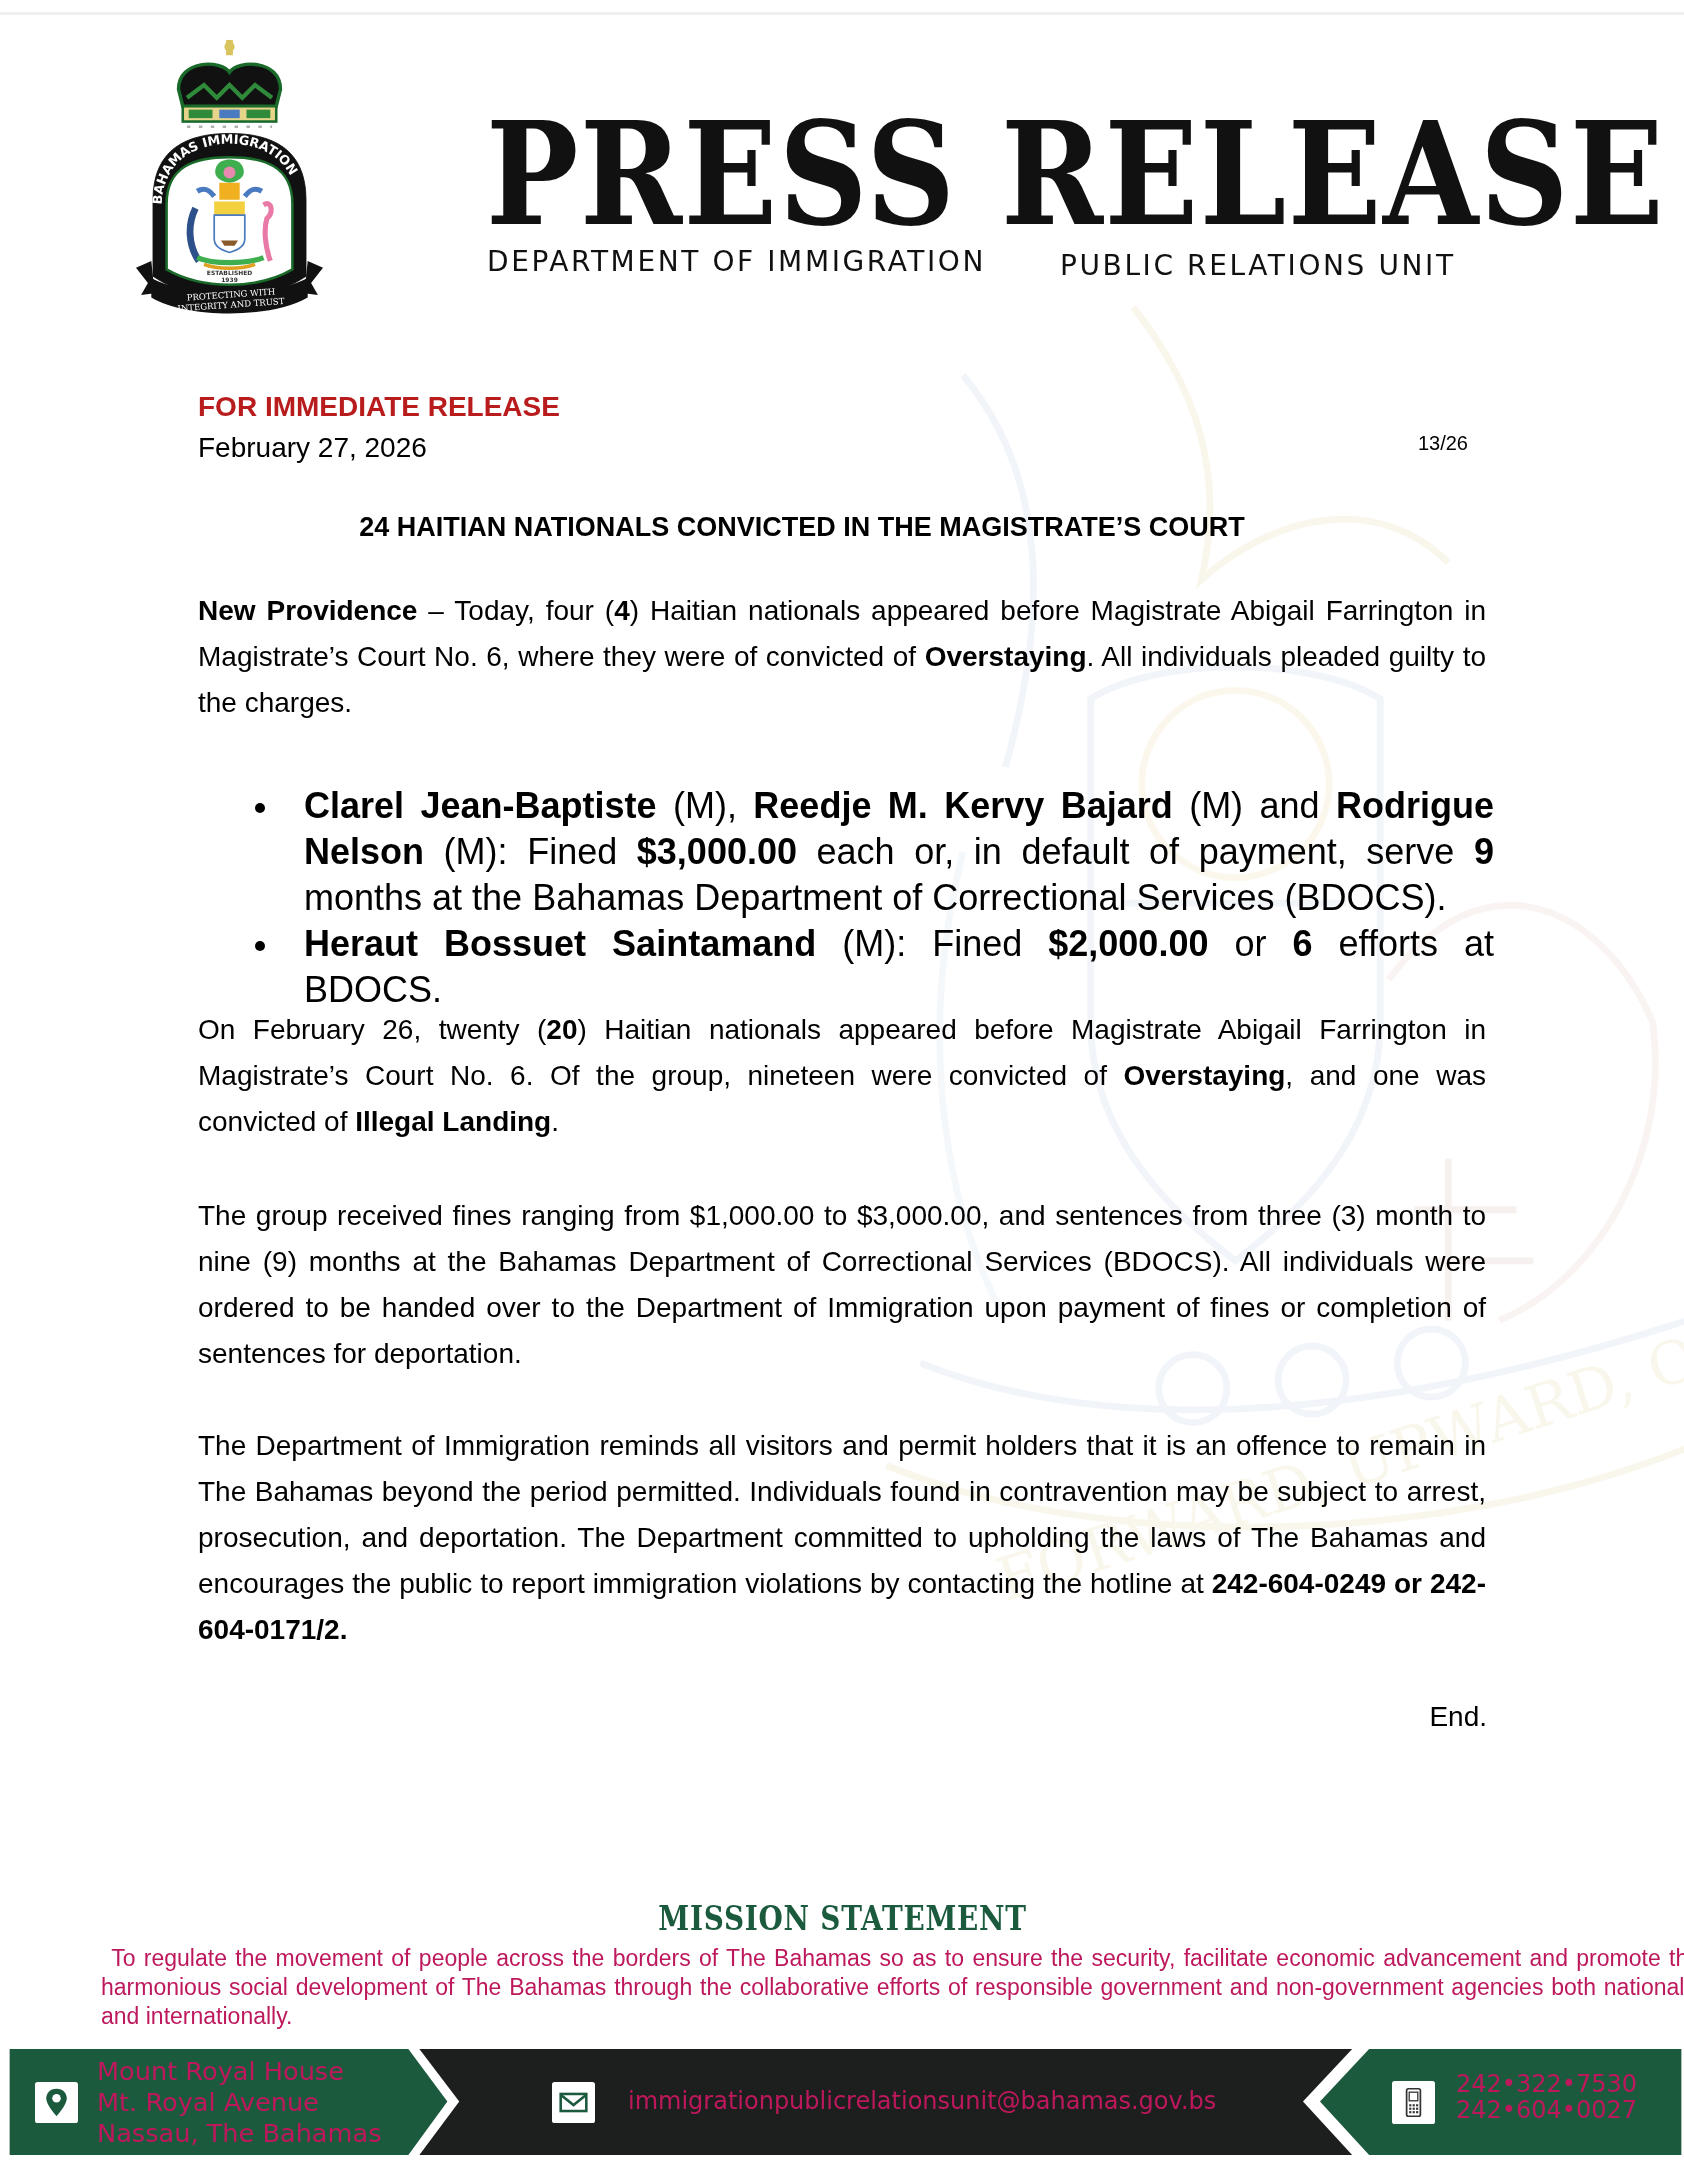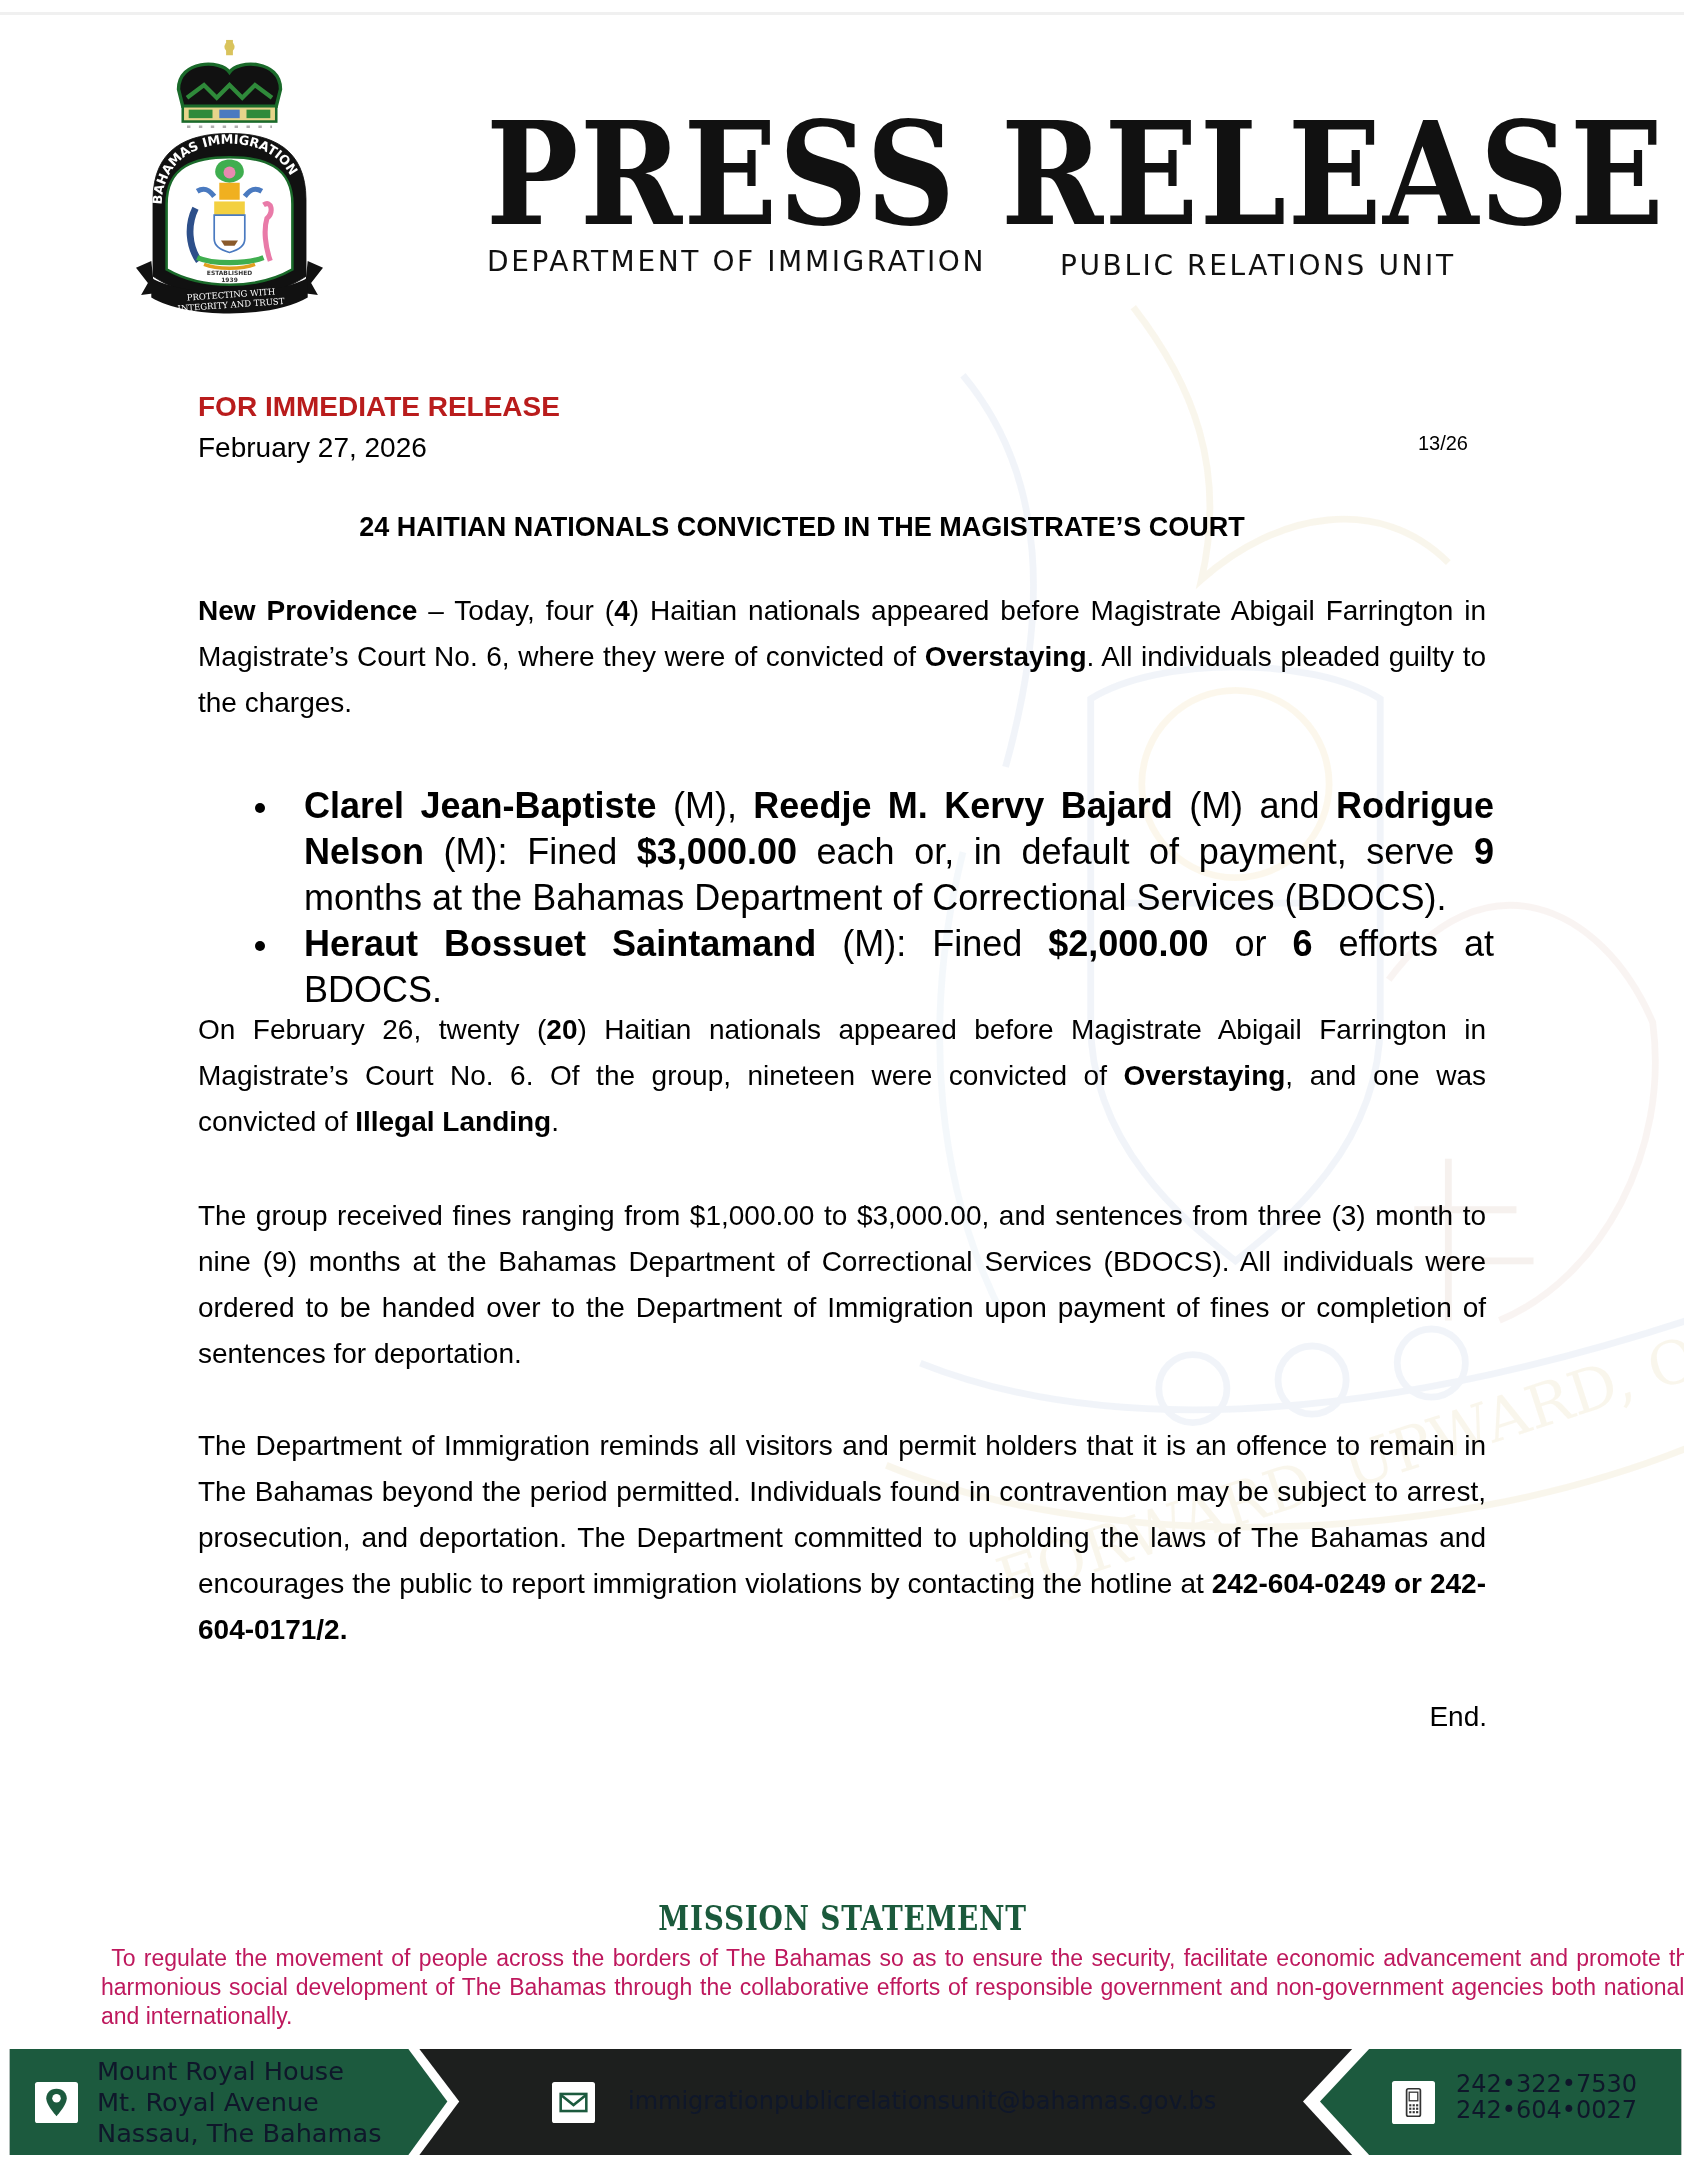--- a/index.html
+++ b/index.html
@@ -62,21 +62,21 @@
       font-size: 23px; line-height: 29px; color: #be185d; text-align: justify; text-indent: 10.2px; margin-left: 48px;
     }
 
     
     .footer-bar { position: absolute; left: 6px; top: 2049px; width: 1679px; height: 106px; }
     .footer-bar svg { position: absolute; left: 0; top: 0; }
     .f-icon-box { position: absolute; background: #ffffff; border-radius: 2.6px; }
     .f-addr-icon { left: 29px; top: 33px; width: 43px; height: 41px; }
     .f-mail-icon { left: 546px; top: 33px; width: 43px; height: 41px; }
     .f-phone-icon { left: 1386px; top: 31.5px; width: 43px; height: 43px; }
-    .f-text { position: absolute; color: #0f172a; font-family: "DejaVu Sans", sans-serif; white-space: nowrap; }
+    .f-text { position: absolute; color: #be185d; font-family: "DejaVu Sans", sans-serif; white-space: nowrap; }
     .f-addr-text { left: 91px; top: 6.8px; font-size: 25.6px; line-height: 31px; }
     .f-mail-text { left: 622px; top: 38px; font-size: 24px; }
     .f-phone-text { left: 1450px; top: 23px; font-size: 24px; line-height: 25.6px; }
   </style>
 </head>
 <body>
 
 <div class="page-topline"></div>
 
 <svg class="watermark" viewBox="0 0 1000 1900">

